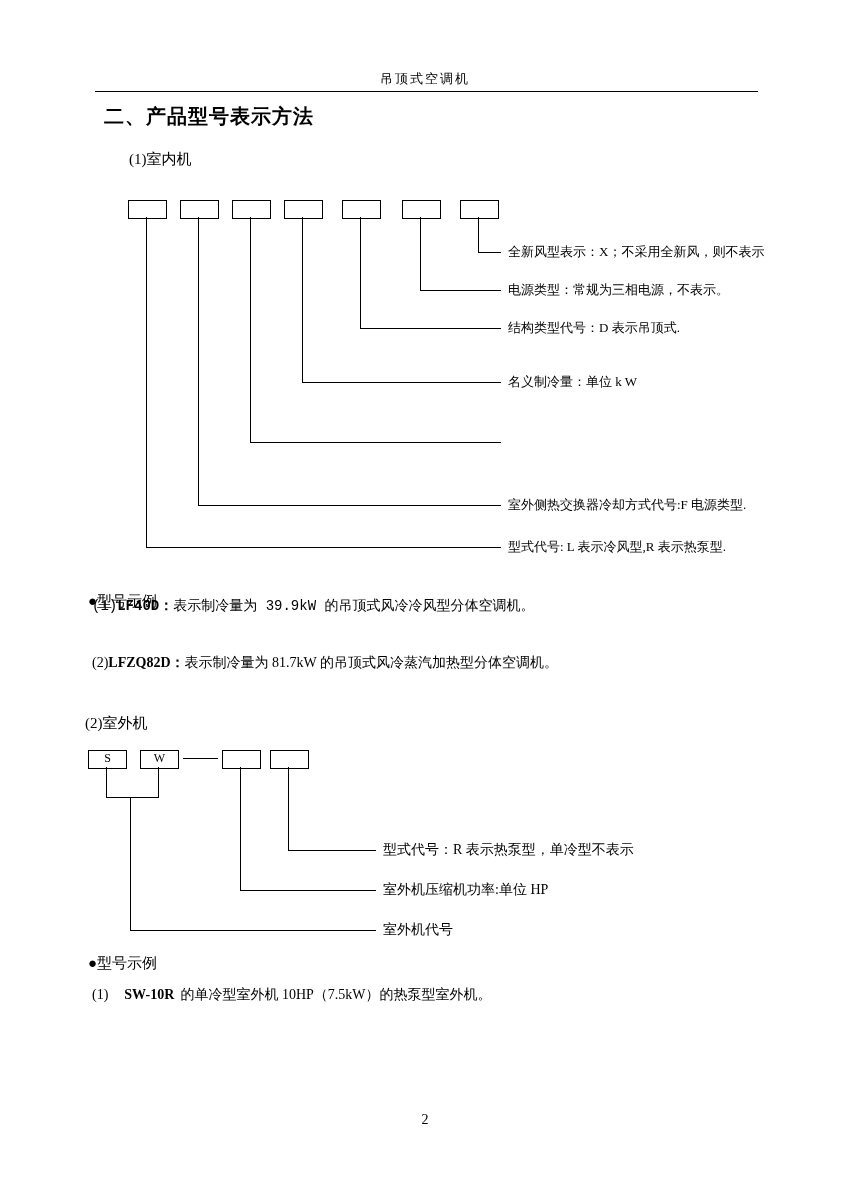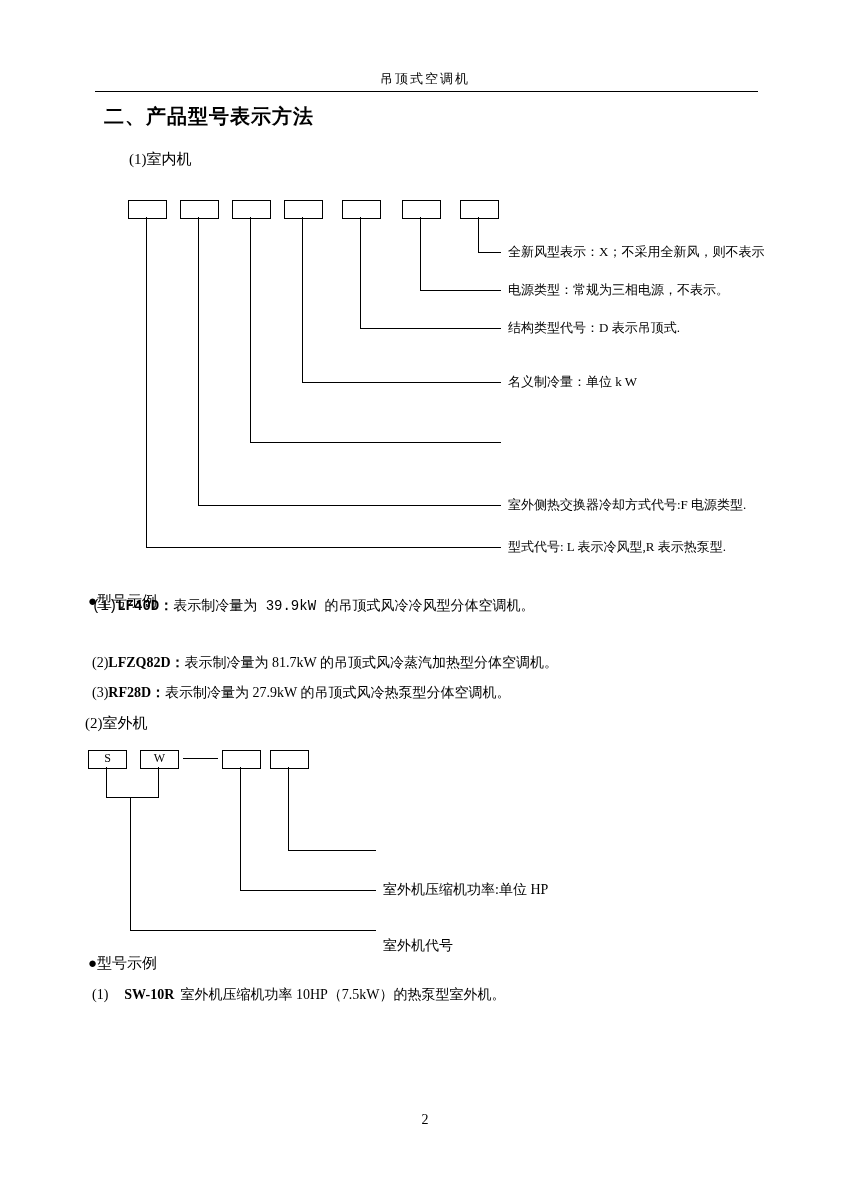--- a/index.html
+++ b/index.html
@@ -71,43 +71,41 @@
   <div class="dlabel" style="top:538px;">型式代号: L 表示冷风型,R 表示热泵型.</div>
 
   <div class="abs examples-heading nowrap" style="top:592px; left:88px;">●型号示例</div>
 
   <div class="ex" style="top:597px;font-family:Liberation Mono, monospace;">
     <span class="ex-num">(1)</span><span class="ex-code">LF40D：</span><span class="ex-desc">表示制冷量为 39.9kW 的吊顶式风冷冷风型分体空调机。</span>
   </div>
   <div class="ex" style="top:654px;text-align:center;">
     <span class="ex-num">(2)</span><span class="ex-code">LFZQ82D：</span><span class="ex-desc">表示制冷量为 81.7kW 的吊顶式风冷蒸汽加热型分体空调机。</span>
   </div>
-  <div class="ex" style="top:684px;">
-    <span class="ex-num">(3)</span><span class="ex-code">RF28D：</span><span class="ex-desc">表示制冷量为 27.9kW 的吊顶式风冷热泵型分体空调机。</span>
-  </div>
 
   <div class="abs sub-heading nowrap" style="top:714px; left:85px;">(2)室外机</div>
 
   <div class="dbox boxletter" style="top:750px; left:88px;">S</div>
   <div class="dbox boxletter" style="top:750px; left:140px;">W</div>
   <div class="hline" style="top:758px; left:183px; width:35px;"></div>
   <div class="dbox" style="top:750px; left:222px;"></div>
   <div class="dbox" style="top:750px; left:270px;"></div>
 
   <div class="leader" style="left:288px; top:767px; width:87px;  height:83px;"></div>
   <div class="leader" style="left:240px; top:767px; width:135px; height:123px;"></div>
   <div class="vline" style="left:106px; top:767px; height:31px;"></div>
   <div class="vline" style="left:158px; top:767px; height:31px;"></div>
   <div class="hline" style="left:106px; top:797px; width:53px;"></div>
   <div class="leader" style="left:130px; top:797px; width:245px; height:133px;"></div>
 
+  <div class="olabel" style="top:841px;">型式代号：R 表示热泵型，单冷型不表示</div>
   <div class="olabel" style="top:881px;">室外机压缩机功率:单位 HP</div>
-  <div class="olabel" style="top:921px;margin-top:16px;">室外机代号</div>
+  <div class="olabel" style="top:921px;">室外机代号</div>
 
   <div class="abs examples-heading nowrap" style="top:954px; left:88px;">●型号示例</div>
 
   <div class="ex oex" style="top:986px;">
-    <span class="ex-num">(1)</span><span class="ex-code">SW-10R</span><span class="ex-desc">室外机压缩机功率 10HP（7.5kW）的热泵型室外机。</span>
+    <span class="ex-num">(1)</span><span class="ex-code">SW-10R</span><span class="ex-desc">的单冷型室外机 10HP（7.5kW）的热泵型室外机。</span>
   </div>
 
   <div class="abs page-number">2</div>
 
 </div>
 
 </body></html>

